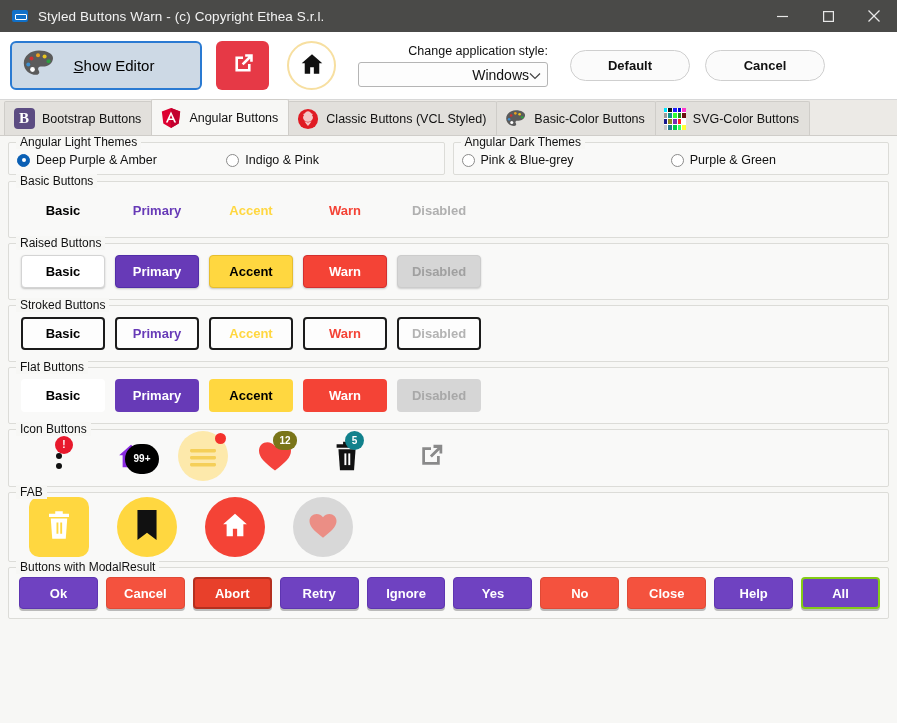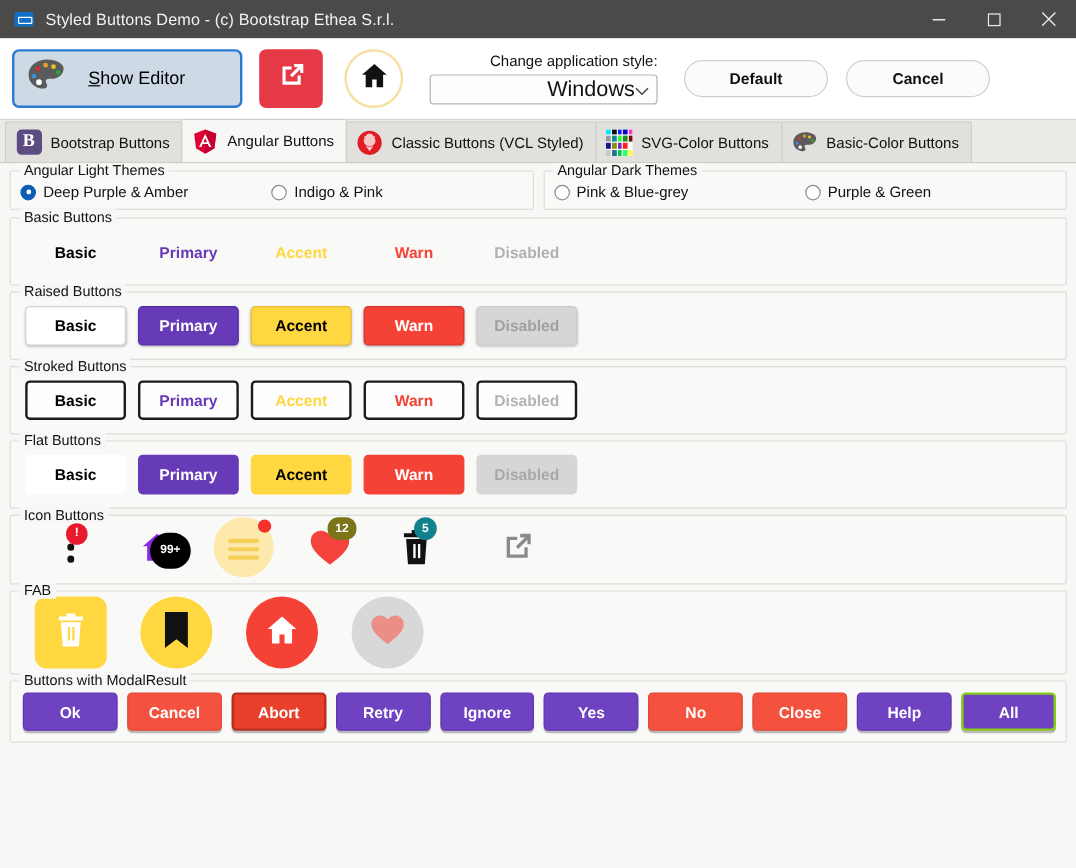--- a/index.html
+++ b/index.html
@@ -90,21 +90,21 @@
     margin-right: 22px; cursor: pointer;
   }
   .style-group { display: flex; flex-direction: column; margin-right: 22px; text-align: right; }
   .style-group .cap { font-size: 12.5px; color: #111; margin-bottom: 4px; }
   .style-select {
     width: 190px; height: 25px;
     border: 1px solid #b5b5b5; border-radius: 3px;
     background: #fdfdfd;
     display: flex; align-items: center;
     padding: 0 6px;
-    font-size: 18px; color: #111;
+    font-size: 14px; color: #111;
     cursor: pointer;
   }
   .style-select .val { flex: 1 1 auto; }
   .plain-btn {
     width: 120px; height: 31px;
     border: 1px solid #cfcfcf; border-radius: 16px;
     background: #fbfbfb;
     display: flex; align-items: center; justify-content: center;
     font-size: 13px; color: #111;
     margin-right: 15px; cursor: pointer; font-weight: bold;
@@ -260,21 +260,21 @@
   .mr-red-d  { background:#e8402b; border:2px solid #b5301f; }
   .mr-purple-d{ background:#6f42c1; border:2px solid #84cc16; }
 </style>
 </head>
 <body>
 
 <div class="window">
 
   <div class="titlebar">
     <div class="app-icon"></div>
-    <div class="title-text">Styled Buttons Demo - (c) Bootstrap Ethea S.r.l.</div>
+    <div class="title-text">Styled Buttons Warn - (c) Copyright Ethea S.r.l.</div>
     <div class="spacer"></div>
     <div class="wbtn">
       <svg width="11" height="11" viewBox="0 0 11 11">
           <line x1="0" y1="5.5" x2="11" y2="5.5" stroke="#e8e8e8" stroke-width="1.2"></line>
         </svg>
     </div>
     <div class="wbtn">
       <svg width="11" height="11" viewBox="0 0 11 11">
           <rect x="0.6" y="0.6" width="9.8" height="9.8" fill="none" stroke="#e8e8e8" stroke-width="1.2"></rect>
         </svg>
@@ -359,20 +359,35 @@
 
     <div class="tab">
       <span class="ticon">
         <svg width="22" height="22" viewBox="0 0 24 24">
           <circle cx="12" cy="12" r="11" fill="#e01b24"></circle>
           <path d="M12 3.6c1.7 0 3 1.1 3.6 2.5.5-.3 1.2-.1 1.4.5.2.6-.2 1.1-.7 1.3.7.6 1.1 1.4 1.1 2.3 0 2.7-2.4 4.9-5.4 4.9s-5.4-2.2-5.4-4.9c0-.9.4-1.7 1.1-2.3-.5-.2-.9-.7-.7-1.3.2-.6.9-.8 1.4-.5.6-1.4 1.9-2.5 3.6-2.5z" fill="#f4c6c6"></path>
           <path d="M8.2 14.5c1 1.7 2.3 3.5 3.8 5.2 1.5-1.7 2.8-3.5 3.8-5.2-1.1.8-2.4 1.2-3.8 1.2s-2.7-.4-3.8-1.2z" fill="#f4c6c6"></path>
         </svg>
       </span>
       <span>Classic Buttons (VCL Styled)</span>
+    </div>
+
+    <div class="tab">
+      <span class="ticon">
+        <svg width="24" height="22" viewBox="0 0 34 30">
+          <path d="M17 1.5C8.4 1.5 1.8 7 1.8 14.2c0 7 6 11.6 12.2 11.6 2.2 0 3.3-1.1 3.3-2.6 0-1.4-1.2-2-1.2-3.3 0-1.3 1-2.3 2.5-2.3h2.4c5.3 0 10-3.4 10-8.6C31 4.9 25 1.5 17 1.5z" fill="#5b5b5b"></path>
+          <circle cx="9.5" cy="9.5" r="2" fill="#d03030"></circle>
+          <circle cx="16" cy="6.3" r="2" fill="#e8a020"></circle>
+          <circle cx="22.6" cy="7.6" r="2" fill="#e8c520"></circle>
+          <circle cx="26.5" cy="12.2" r="2" fill="#2e9e40"></circle>
+          <circle cx="6.3" cy="15.5" r="2" fill="#3d8fd0"></circle>
+          <circle cx="10.5" cy="20.5" r="2.4" fill="#ffffff"></circle>
+        </svg>
+      </span>
+      <span>Basic-Color Buttons</span>
     </div>
 
     <div class="tab">
       <span class="ticon">
         <span class="svgcolor-grid">
           <i style="background:#00e5ff"></i>
             <i style="background:#111111"></i>
             <i style="background:#1a1aff"></i>
             <i style="background:#0000c8"></i>
             <i style="background:#ff33cc"></i>
@@ -388,35 +403,20 @@
             <i style="background:#ffffff"></i>
           <i style="background:#c8c8c8"></i>
             <i style="background:#1f7a8c"></i>
             <i style="background:#00cc44"></i>
             <i style="background:#33ff66"></i>
             <i style="background:#ffff33"></i>
         </span>
       </span>
       <span>SVG-Color Buttons</span>
     </div>
-
-    <div class="tab">
-      <span class="ticon">
-        <svg width="24" height="22" viewBox="0 0 34 30">
-          <path d="M17 1.5C8.4 1.5 1.8 7 1.8 14.2c0 7 6 11.6 12.2 11.6 2.2 0 3.3-1.1 3.3-2.6 0-1.4-1.2-2-1.2-3.3 0-1.3 1-2.3 2.5-2.3h2.4c5.3 0 10-3.4 10-8.6C31 4.9 25 1.5 17 1.5z" fill="#5b5b5b"></path>
-          <circle cx="9.5" cy="9.5" r="2" fill="#d03030"></circle>
-          <circle cx="16" cy="6.3" r="2" fill="#e8a020"></circle>
-          <circle cx="22.6" cy="7.6" r="2" fill="#e8c520"></circle>
-          <circle cx="26.5" cy="12.2" r="2" fill="#2e9e40"></circle>
-          <circle cx="6.3" cy="15.5" r="2" fill="#3d8fd0"></circle>
-          <circle cx="10.5" cy="20.5" r="2.4" fill="#ffffff"></circle>
-        </svg>
-      </span>
-      <span>Basic-Color Buttons</span>
-    </div>
   </div>
 
   <div class="content">
 
     <div class="theme-row">
       <div class="gbox">
         <div class="gtitle">Angular Light Themes</div>
         <div class="gbody" style="padding:10px 8px 7px 8px;">
           <label class="radio-item">
             <span class="radio checked"></span>

